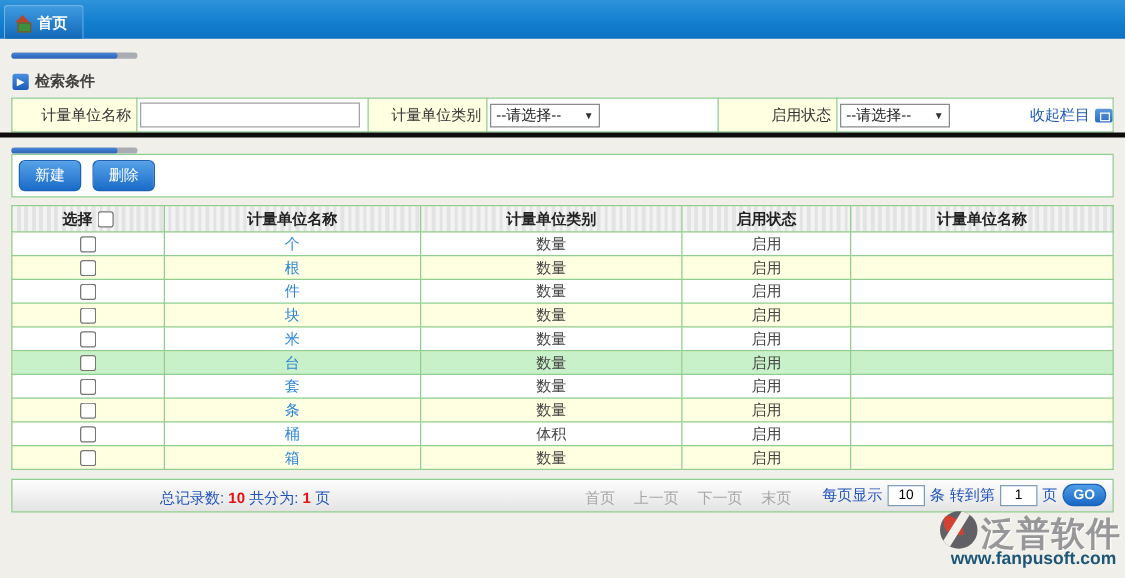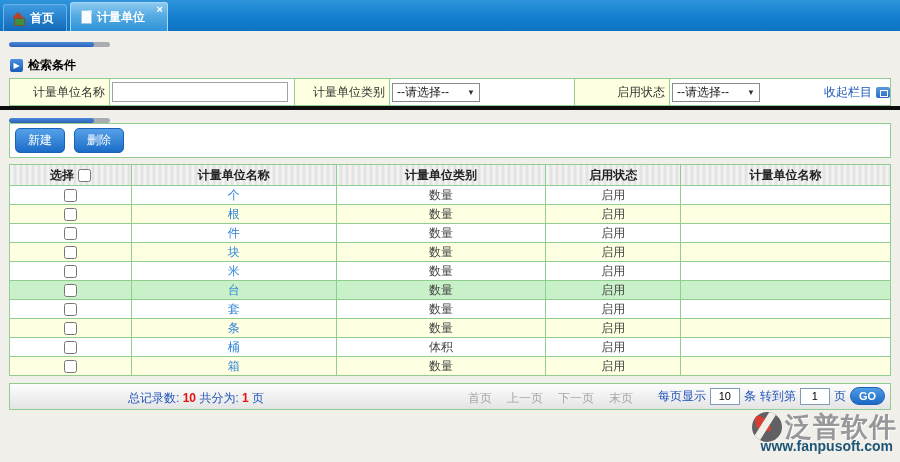--- a/index.html
+++ b/index.html
@@ -79,21 +79,21 @@
   .collapse-icon::after {
     content:""; position:absolute; left:4px; top:3px; width:6px; height:5px;
     border:1px solid #fff;
   }
   .search-header { display:flex; align-items:center; gap:5px; margin: 10px 0 4px 10px; }
   .play-icon {
     width: 13px; height: 13px; border-radius: 2px;
     background: linear-gradient(180deg,#4a90e0,#1b5bb8);
     color:#fff; font-size:8px; line-height:13px; text-align:center; display:inline-block;
   }
-  .search-title { color:#000000; font-weight:bold; }
+  .search-title { color:#404040; font-weight:bold; }
   table.search-table {
     margin: 0 9px; width: 882px;
     border-collapse: collapse; background: #fff;
     border: 1px solid #8fce8f;
   }
   table.search-table td { border: 1px solid #8fce8f; height: 27px; }
   td.lbl { background:#ffffe1; text-align:right; padding-right:4px; color:#333; }
   td.fld { background:#fff; padding: 2px 2px; }
   .w-lbl1{width:100px;} .w-fld1{width:185px;} .w-lbl2{width:95px;} .w-fld2{width:185px;} .w-lbl3{width:95px;}
   input.txt { width: 176px; height: 20px; border: 1px solid #a3a3a3; padding: 0 3px; font-size:12px; }
@@ -154,21 +154,21 @@
     background: linear-gradient(180deg,#4f9ce6,#1a68c4);
     color:#fff; font-weight:bold; font-size:11px;
     border:1px solid #1a62b8; border-radius: 9px; padding: 2px 8px; cursor:pointer;
   }
   
   .watermark {
     position: absolute; right: 3px; bottom: 8px; z-index: 9;
     display: flex; flex-direction: column; align-items: flex-end;
     pointer-events: none; opacity: .92;
   }
-  .wm-row { display: flex; align-items: center; gap: 3px; }
+  .wm-row { display: flex; gap: 3px; }
   .wm-logo {
     width: 30px; height: 30px; border-radius: 50%;
     background: #55565a; position: relative; overflow: hidden;
   }
   .wm-logo::before {
     content:""; position:absolute; left:3px; top:3px; width:16px; height:16px;
     background:#d23222; border-radius: 0 100% 0 60%;
   }
   .wm-logo::after {
     content:""; position:absolute; left:8px; top:-4px; width:7px; height:40px;
@@ -180,25 +180,20 @@
   }
   .wm-url { font-size: 14px; font-weight: bold; color: #0c4a6e; margin: -7px 4px 0 0; }
 </style>
 </head>
 <body>
 
 <div class="tabbar">
   <div class="tab tab-home">
     <span class="home-icon"></span>
     <span>首页</span>
-  </div>
-  <div class="tab tab-active">
-    <span class="doc-icon"></span>
-    <span>计量单位</span>
-    <span class="close-x">×</span>
   </div>
 </div>
 
 <div class="content">
 
   <div class="loadbar">
       <div class="fill"></div>
     </div>
 
   <div class="collapse-link">

